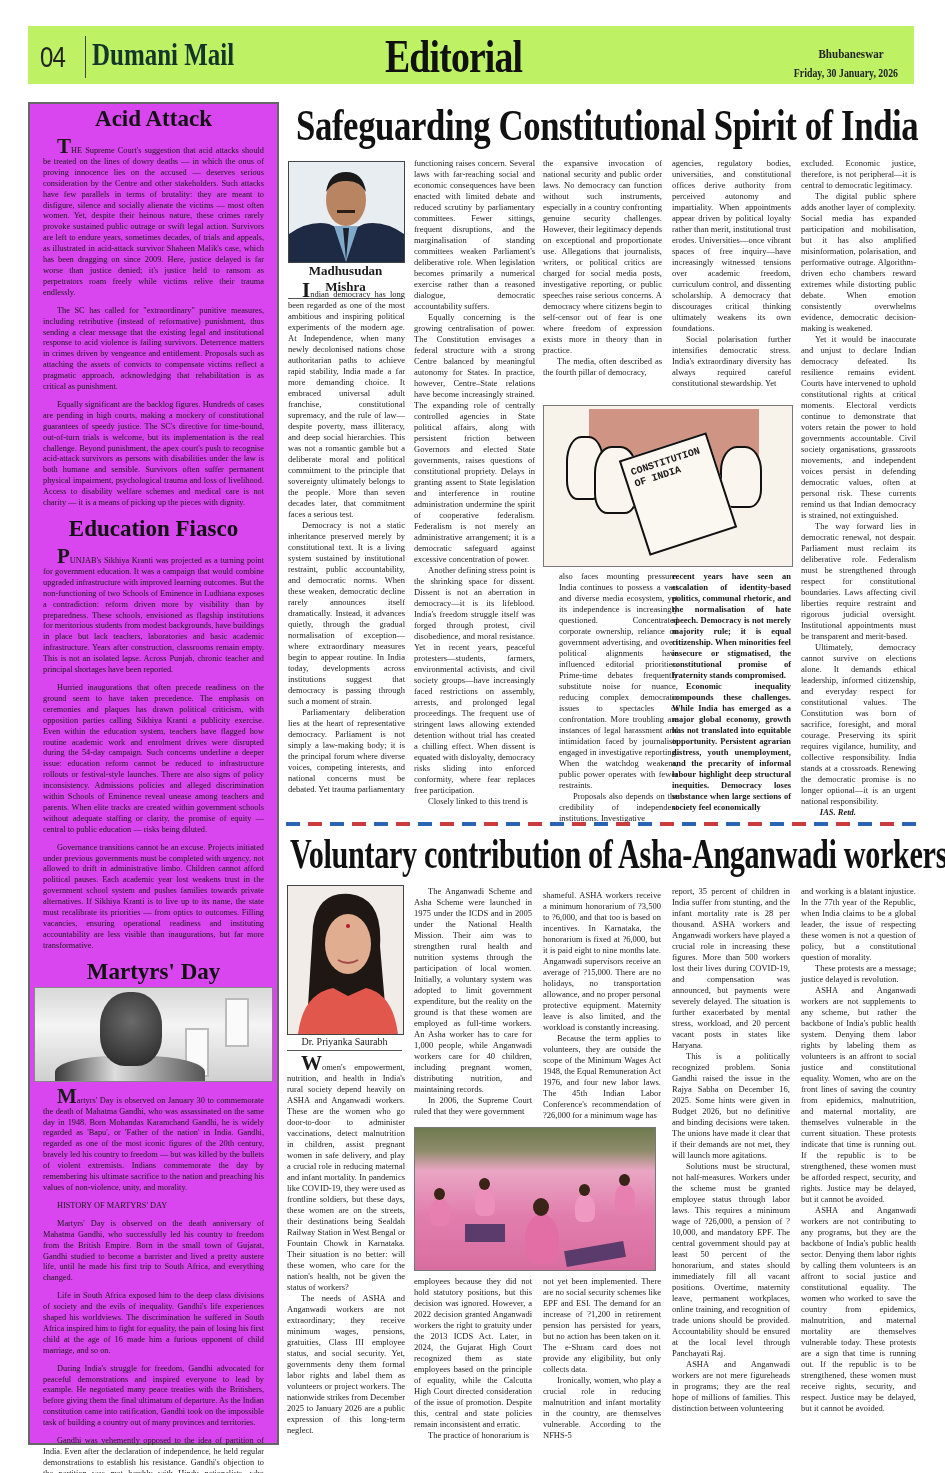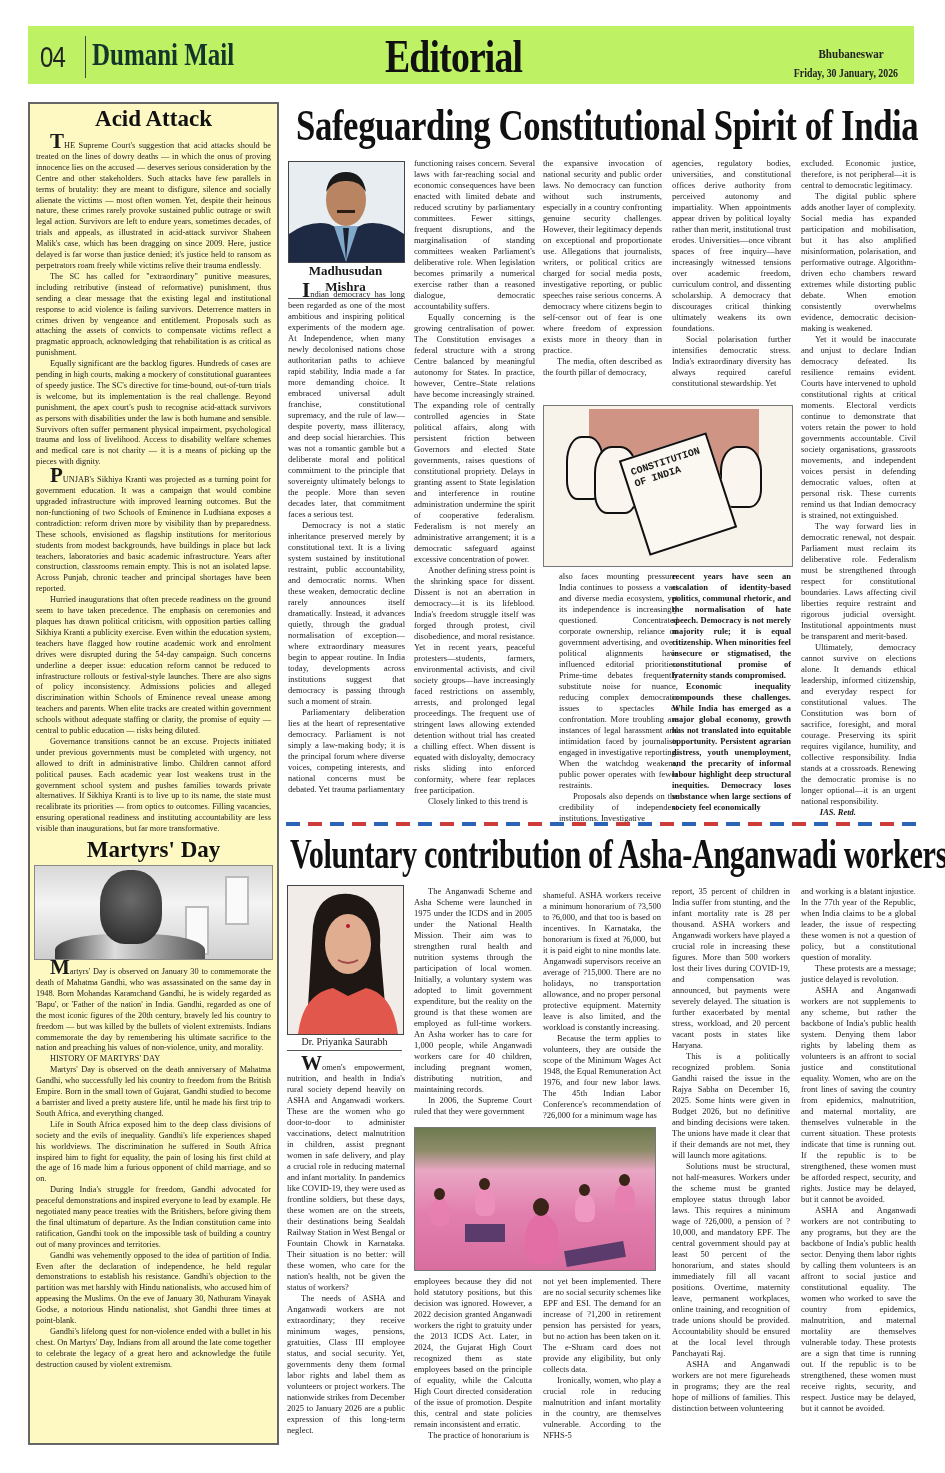--- a/index.html
+++ b/index.html
@@ -12,24 +12,24 @@
   .mh-divider { position: absolute; left: 57px; top: 10px; width: 1px; height: 42px; background: #444; }
   .paper-name { position: absolute; left: 64px; top: 10px; font-family: "Liberation Serif", serif;
                 font-size: 32px; font-weight: bold; color: #13362c; transform: scaleX(0.78); transform-origin: left; white-space: nowrap; }
   .section-title { position: absolute; left: 357px; top: 4px; font-size: 46px; font-weight: bold;
                    color: #111; transform: scaleX(0.82); transform-origin: left; white-space: nowrap; letter-spacing: -1px; }
   .city { position: absolute; right: 30px; top: 20px; font-size: 13px; font-weight: bold; color: #222; transform: scaleX(0.85); transform-origin: right; }
   .date { position: absolute; right: 16px; top: 40px; font-size: 12px; font-weight: bold; color: #222; transform: scaleX(0.82); transform-origin: right; white-space: nowrap; }
 
   
   .sidebar { position: absolute; left: 28px; top: 102px; width: 251px; height: 1343px;
-             border: 2px solid #666; background: #fef9c3; box-sizing: border-box; }
+             border: 2px solid #666; background: #d946ef; box-sizing: border-box; }
   .sb-head { text-align: center; font-weight: bold; font-size: 23px; margin: 2px 0 2px; color: #111; }
   .sb-text { font-size: 8.3px; line-height: 10.9px; text-align: justify; padding: 0 6px; margin: 0; }
-  .sb-text p { margin: 0; text-indent: 14px; }
+  .sb-text p { margin: 7px; text-indent: 14px; }
   .dropcap { font-size: 21px; font-weight: bold; line-height: 14px; }
   .gandhi-img { margin: 2px 4px 0; height: 93px; border: 1px solid #888;
                 background: linear-gradient(180deg,#d8d8d8 0%,#f4f4f4 40%,#cfcfcf 100%); position: relative; overflow: hidden; }
   .gandhi-head { position: absolute; left: 65px; top: 4px; width: 62px; height: 74px; border-radius: 45% 45% 40% 40%;
                  background: radial-gradient(circle at 50% 40%, #6a6a6a, #232323); }
   .gandhi-body { position: absolute; left: 20px; top: 68px; width: 150px; height: 40px; border-radius: 40% 40% 0 0;
                  background: linear-gradient(90deg,#3a3a3a,#ddd 40%,#555); }
   .gandhi-window { position: absolute; width: 20px; height: 45px; background: #fafafa; border: 2px solid #bbb; }
 
   
@@ -77,20 +77,21 @@
 </div>
 
 <div class="sidebar">
   <div class="sb-head">Acid Attack</div>
   <div class="sb-text">
     <p><span class="dropcap">T</span><span>HE Supreme Court's suggestion that acid attacks should be treated on the lines of dowry deaths — in which the onus of proving innocence lies on the accused — deserves serious consideration by the Centre and other stakeholders. Such attacks have few parallels in terms of brutality: they are meant to disfigure, silence and socially alienate the victims — most often women. Yet, despite their heinous nature, these crimes rarely provoke sustained public outrage or swift legal action. Survivors are left to endure years, sometimes decades, of trials and appeals, as illustrated in acid-attack survivor Shaheen Malik's case, which has been dragging on since 2009. Here, justice delayed is far worse than justice denied; it's justice held to ransom as perpetrators roam freely while victims relive their trauma endlessly.</span></p>
     <p>The SC has called for "extraordinary" punitive measures, including retributive (instead of reformative) punishment, thus sending a clear message that the existing legal and institutional response to acid violence is failing survivors. Deterrence matters in crimes driven by vengeance and entitlement. Proposals such as attaching the assets of convicts to compensate victims reflect a pragmatic approach, acknowledging that rehabilitation is as critical as punishment.</p>
     <p>Equally significant are the backlog figures. Hundreds of cases are pending in high courts, making a mockery of constitutional guarantees of speedy justice. The SC's directive for time-bound, out-of-turn trials is welcome, but its implementation is the real challenge. Beyond punishment, the apex court's push to recognise acid-attack survivors as persons with disabilities under the law is both humane and sensible. Survivors often suffer permanent physical impairment, psychological trauma and loss of livelihood. Access to disability welfare schemes and medical care is not charity — it is a means of picking up the pieces with dignity.</p>
   </div>
 
+  <div class="sb-head">Education Fiasco</div>
   <div class="sb-text">
     <p><span class="dropcap">P</span><span>UNJAB's Sikhiya Kranti was projected as a turning point for government education. It was a campaign that would combine upgraded infrastructure with improved learning outcomes. But the non-functioning of two Schools of Eminence in Ludhiana exposes a contradiction: reform driven more by visibility than by preparedness. These schools, envisioned as flagship institutions for meritorious students from modest backgrounds, have buildings in place but lack teachers, laboratories and basic academic infrastructure. Years after construction, classrooms remain empty. This is not an isolated lapse. Across Punjab, chronic teacher and principal shortages have been reported.</span></p>
     <p>Hurried inaugurations that often precede readiness on the ground seem to have taken precedence. The emphasis on ceremonies and plaques has drawn political criticism, with opposition parties calling Sikhiya Kranti a publicity exercise. Even within the education system, teachers have flagged how routine academic work and enrolment drives were disrupted during the 54-day campaign. Such concerns underline a deeper issue: education reform cannot be reduced to infrastructure rollouts or festival-style launches. There are also signs of policy inconsistency. Admissions policies and alleged discrimination within Schools of Eminence reveal unease among teachers and parents. When elite tracks are created within government schools without adequate staffing or clarity, the promise of equity — central to public education — risks being diluted.</p>
     <p>Governance transitions cannot be an excuse. Projects initiated under previous governments must be completed with urgency, not allowed to drift in administrative limbo. Children cannot afford political pauses. Each academic year lost weakens trust in the government school system and pushes families towards private alternatives. If Sikhiya Kranti is to live up to its name, the state must recalibrate its priorities — from optics to outcomes. Filling vacancies, ensuring operational readiness and instituting accountability are less visible than inaugurations, but far more transformative.</p>
   </div>
 
   <div class="sb-head">Martyrs' Day</div>
   <div class="gandhi-img" aria-label="Statue of Mahatma Gandhi">
     <div class="gandhi-window" style="left:190px;top:10px;"></div>
     <div class="gandhi-window" style="left:150px;top:40px;"></div>

